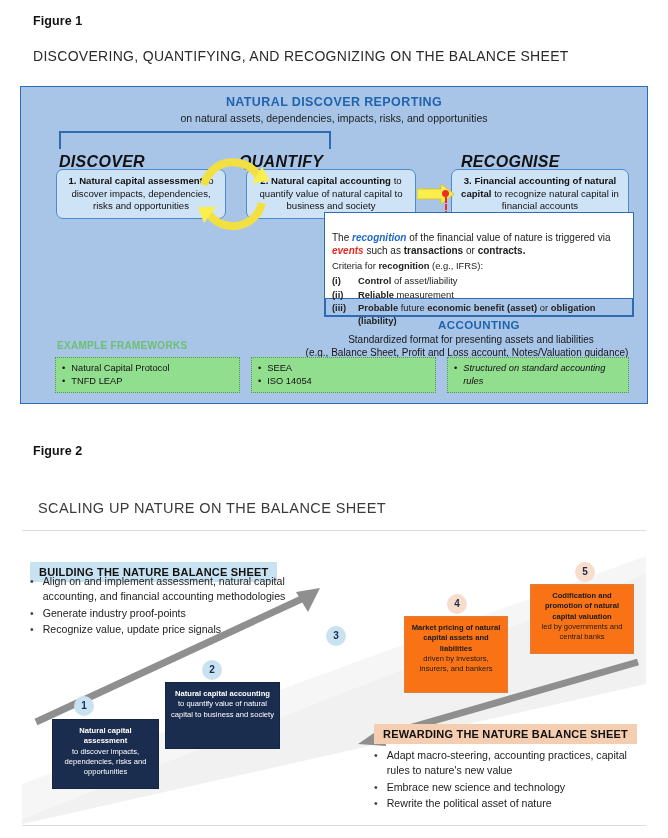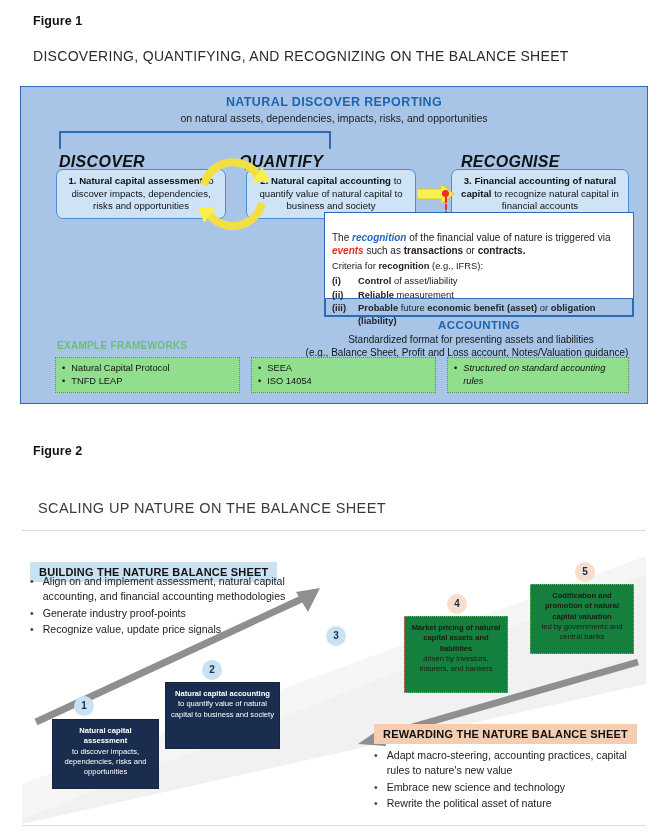--- a/index.html
+++ b/index.html
@@ -167,21 +167,21 @@
   .band-list li{display:flex;gap:9px;margin-bottom:2px;}
   .band-list li .bullet{flex:none;color:#444;}
 
   .step-box{
     position:absolute;box-sizing:border-box;
     text-align:center;padding:6px 5px;
     font-size:7.6px;line-height:1.35;
   }
   .step-box .hd{font-weight:bold;display:block;}
   .step-navy{background:#1b2d4f;color:#ffffff;border:1px solid #16253f;}
-  .step-orange{background:#15803d;color:#1a1a1a;border:1px dotted #c58a63;}
+  .step-orange{background:#f97316;color:#1a1a1a;border:1px dotted #c58a63;}
 
   #step-1{left:52px;top:185px;width:107px;height:70px;}
   #step-2{left:165px;top:148px;width:115px;height:67px;}
   #step-3{left:290px;top:115px;width:102px;height:70px;}
   #step-4{left:404px;top:82px;width:104px;height:77px;}
   #step-5{left:530px;top:50px;width:104px;height:70px;}
 
   .badge{
     position:absolute;width:20px;height:20px;border-radius:50%;
     font-size:10px;font-weight:bold;text-align:center;line-height:20px;

